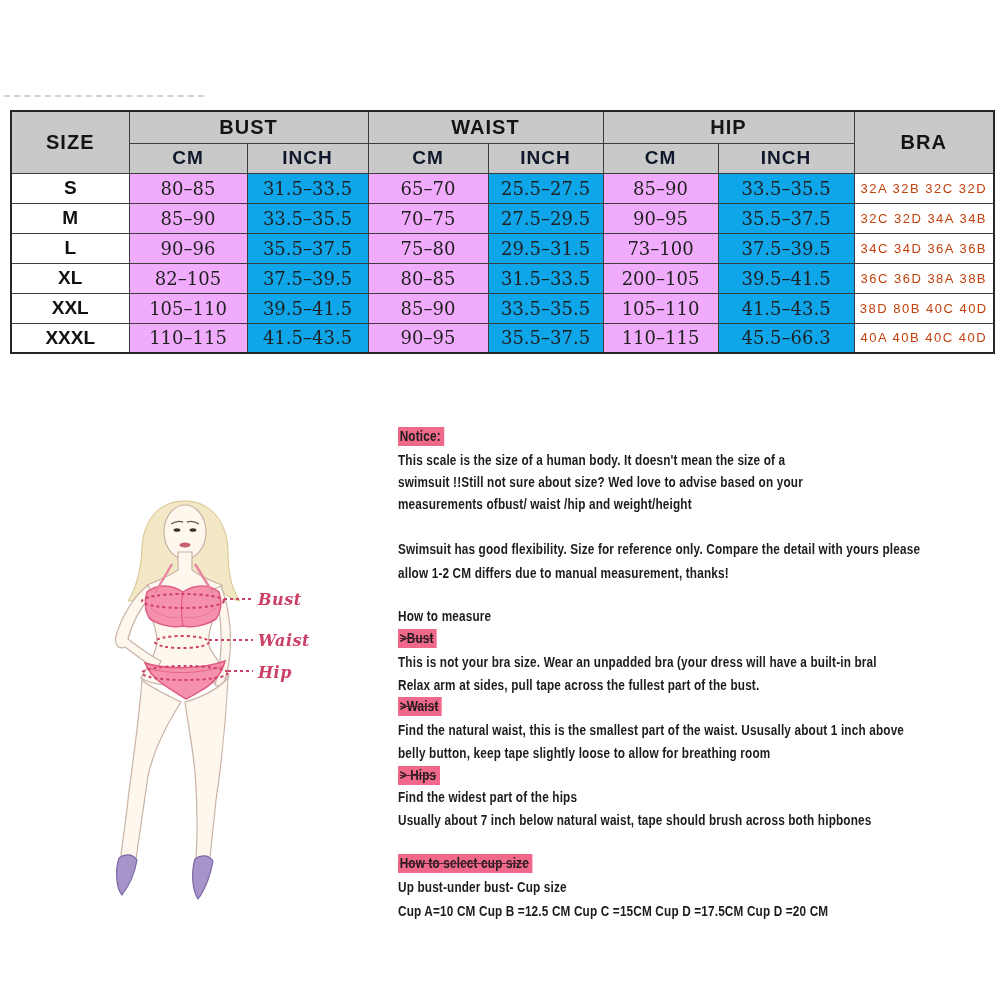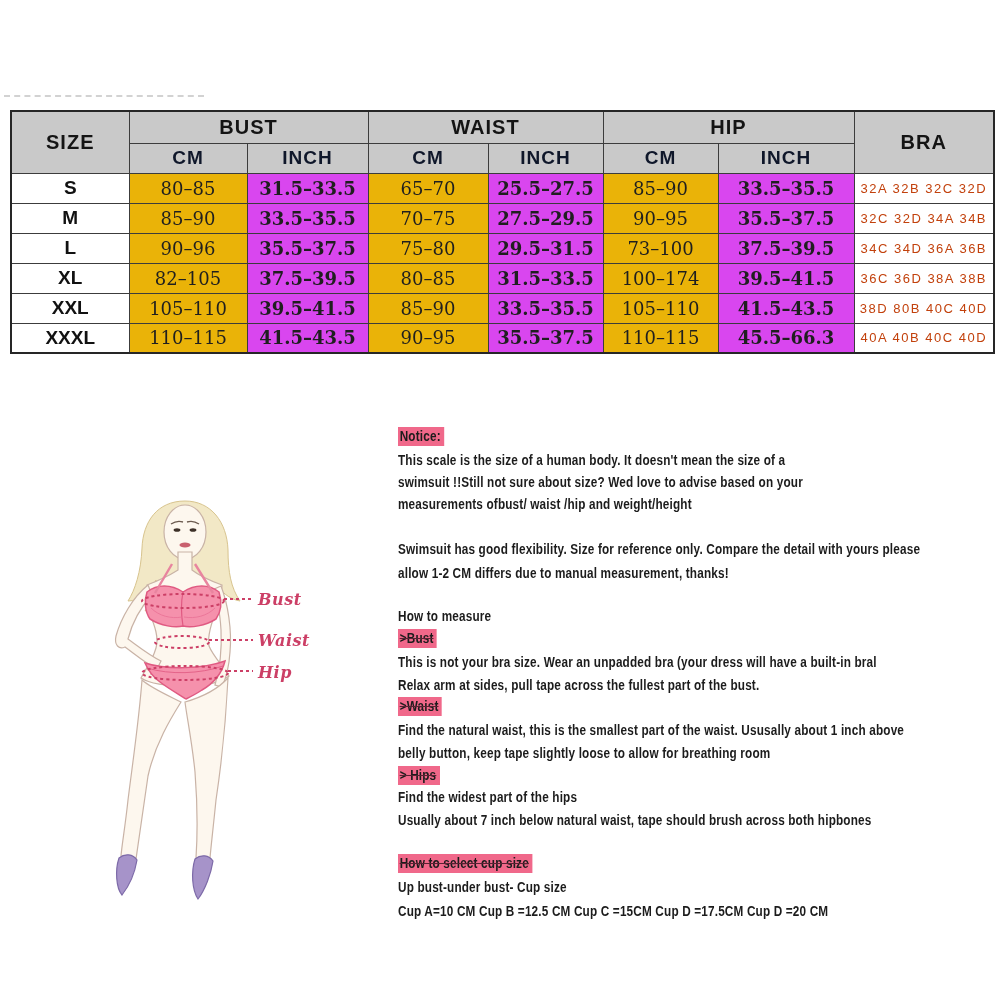--- a/index.html
+++ b/index.html
@@ -18,22 +18,22 @@
   table.size-chart th,table.size-chart td{
     border:1px solid #3c3c3c;text-align:center;vertical-align:middle;padding:0;
     overflow:hidden;white-space:nowrap;
   }
   tr.group-row{height:32px;}
   tr.sub-row{height:30px;}
   tbody tr{height:30px;}
   th.group{background:#c9c9c9;font-size:20px;font-weight:700;letter-spacing:1px;color:#141414;}
   th.sub{background:#c9c9c9;font-size:19px;font-weight:700;letter-spacing:1px;color:#0f172a;}
   td.size-cell{font-size:19px;font-weight:700;background:#ffffff;color:#111;}
-  td.num{font-family:"DejaVu Serif","Liberation Serif",serif;font-size:18px;background:#eab308;color:#1f1f1f;}
-  td.num.inch{background:#d946ef;font-weight:bold;}
+  td.num{font-family:"DejaVu Serif","Liberation Serif",serif;font-size:18px;background:#f0abfc;color:#1f1f1f;}
+  td.num.inch{background:#0ea5e9;}
   td.bra-cell{font-size:13px;letter-spacing:1.5px;background:#ffffff;color:#c2410c;}
   
   .text-col{position:absolute;left:398px;top:425px;width:716px;height:500px;
     transform:scaleX(0.84);transform-origin:left top;}
   .tline{position:absolute;left:0;white-space:nowrap;font-size:14px;font-weight:700;
     letter-spacing:0.2px;color:#1c1c1c;line-height:17px;}
   .hl{background:#f0688a;padding:1px 4px 2px 2px;}
   .hl.struck{text-decoration:line-through;text-decoration-thickness:1px;text-decoration-color:#5a2233;}
   
   .fig-label{font-family:"DejaVu Serif","Liberation Serif",serif;font-style:italic;font-weight:bold;}
@@ -103,21 +103,21 @@
         <td class="num">73–100</td>
         <td class="num inch">37.5–39.5</td>
         <td class="bra-cell">34C 34D 36A 36B</td>
       </tr>
       <tr>
         <td class="size-cell">XL</td>
         <td class="num">82–105</td>
         <td class="num inch">37.5–39.5</td>
         <td class="num">80–85</td>
         <td class="num inch">31.5–33.5</td>
-        <td class="num">100–174</td>
+        <td class="num">200–105</td>
         <td class="num inch">39.5–41.5</td>
         <td class="bra-cell">36C 36D 38A 38B</td>
       </tr>
       <tr>
         <td class="size-cell">XXL</td>
         <td class="num">105–110</td>
         <td class="num inch">39.5–41.5</td>
         <td class="num">85–90</td>
         <td class="num inch">33.5–35.5</td>
         <td class="num">105–110</td>

